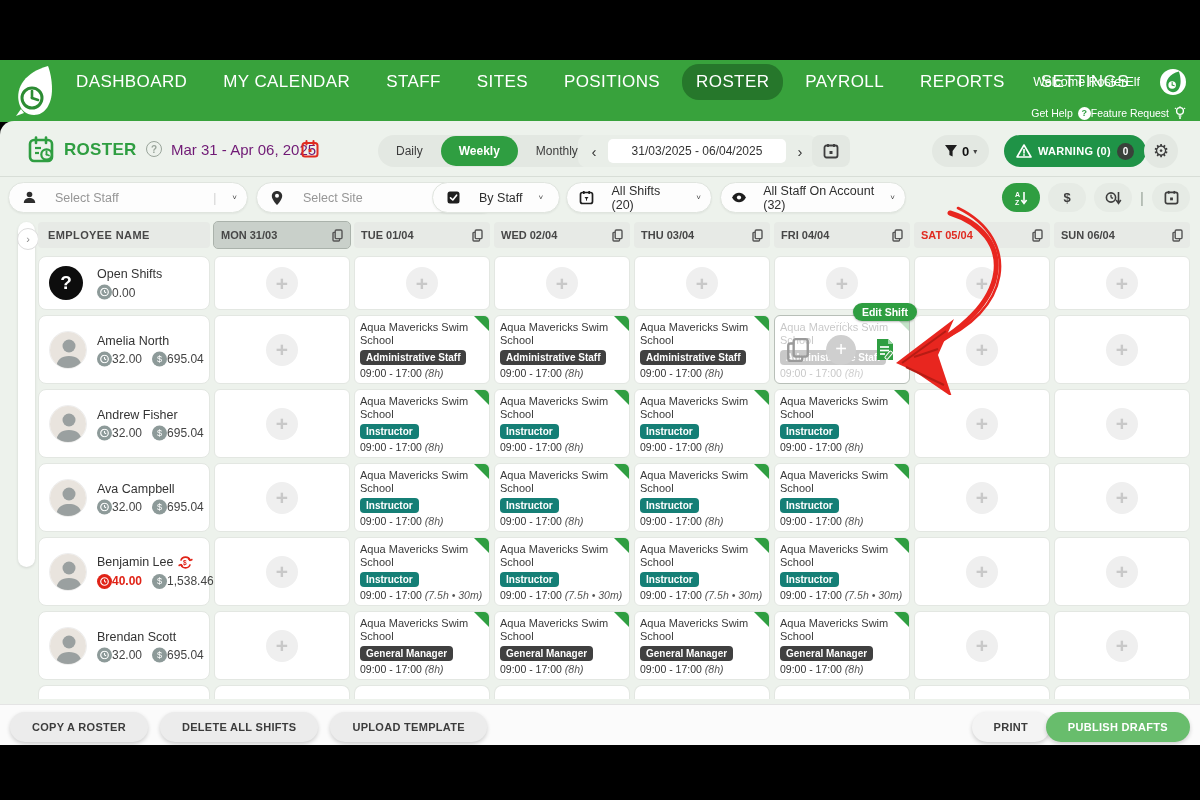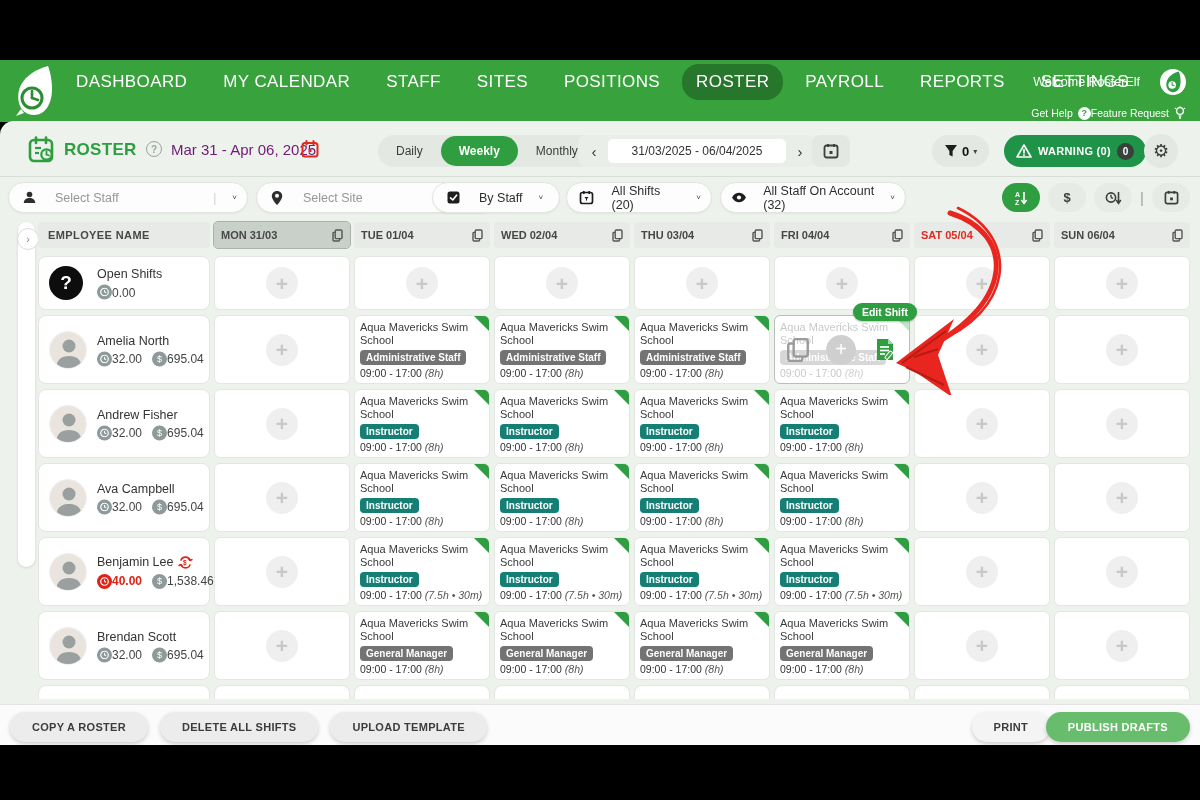--- a/index.html
+++ b/index.html
@@ -67,21 +67,21 @@
   .g-day-h.red .dlbl { color:#e02b20; }
   .g-row { display:flex; margin-bottom:5px; }
   .emp-card { width:172px; height:100%; background:#fff; border:1px solid #e3e7e2; border-radius:8px; position:relative; }
   .cell { width:136px; margin-left:4px; height:100%; background:#fff; border:1px solid #e3e7e2; border-radius:6px; position:relative; overflow:hidden; }
   .cell.empty { display:flex; align-items:center; justify-content:center; }
   .plus-circ { width:32px; height:32px; border-radius:50%; background:#efefef; color:#c8c8c8; font-size:21px; font-weight:bold; display:flex; align-items:center; justify-content:center; line-height:1; }
   .corner { position:absolute; top:0; right:0; width:0; height:0; border-top:15px solid #2f9e41; border-left:15px solid transparent; }
   .shift-inner { padding:5px 5px; }
   .s-title { font-size:11px; color:#3a3a3a; line-height:13px; }
   .s-badge { display:inline-block; margin:3px 0 2px; font-size:10px; font-weight:bold; color:#fff; padding:2px 6px; border-radius:4px; }
-  .s-badge.dark { background:#737373; }
+  .s-badge.dark { background:#404040; }
   .s-badge.teal { background:#157f76; }
   .s-time { font-size:10.5px; color:#333; white-space:nowrap; }
   .s-time i { color:#555; }
   .cell.hover-cell { border-color:#b8bfb8; overflow:visible; }
   .hover-fade { opacity:.28; }
   .h-overlay { position:absolute; inset:0; display:flex; align-items:center; justify-content:space-between; padding:0 11px; }
   .h-plus { width:30px; height:30px; border-radius:50%; background:#cfcfcf; color:#fff; font-size:20px; display:flex; align-items:center; justify-content:center; cursor:pointer; }
   .h-dots { position:absolute; top:2px; left:50%; transform:translateX(-50%); color:#bfbfbf; font-size:7px; letter-spacing:1px; }
   .edit-tip { position:absolute; top:-13px; right:-8px; background:#2f9e41; color:#fff; font-size:10.5px; font-weight:bold; padding:3px 9px; border-radius:10px; white-space:nowrap; box-shadow:0 1px 2px rgba(0,0,0,.25); }
   .av { position:absolute; left:10px; top:50%; transform:translateY(-50%); width:38px; height:38px; border-radius:50%; overflow:hidden; border:1px solid #eee; }

